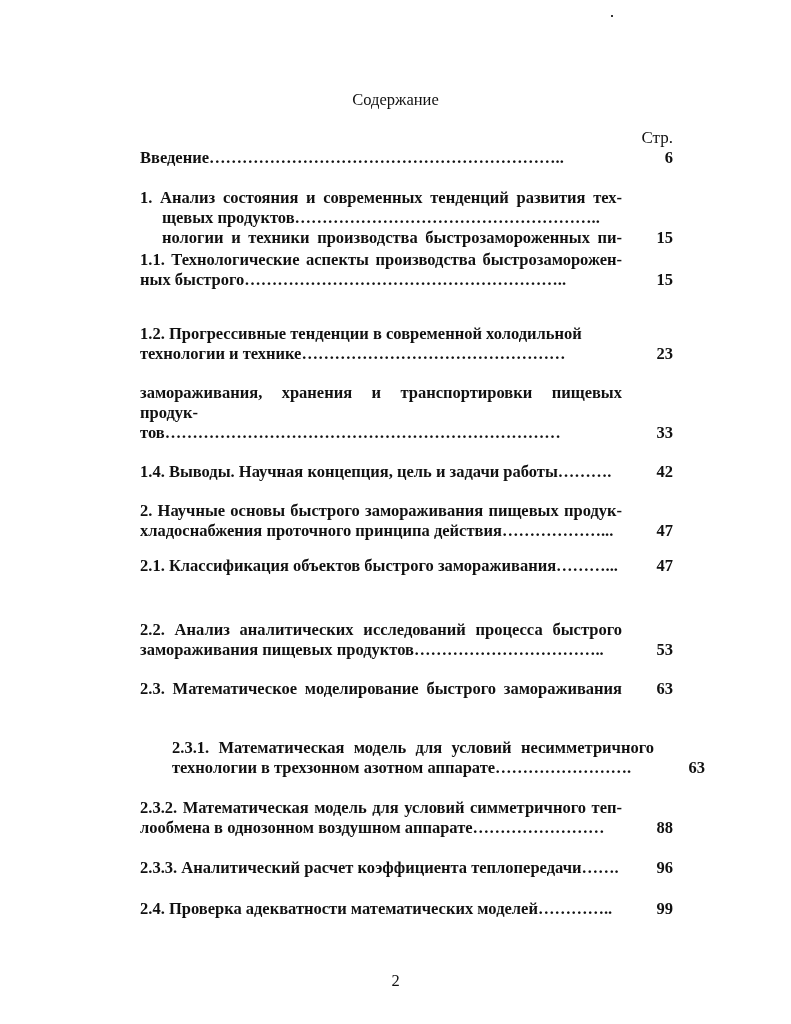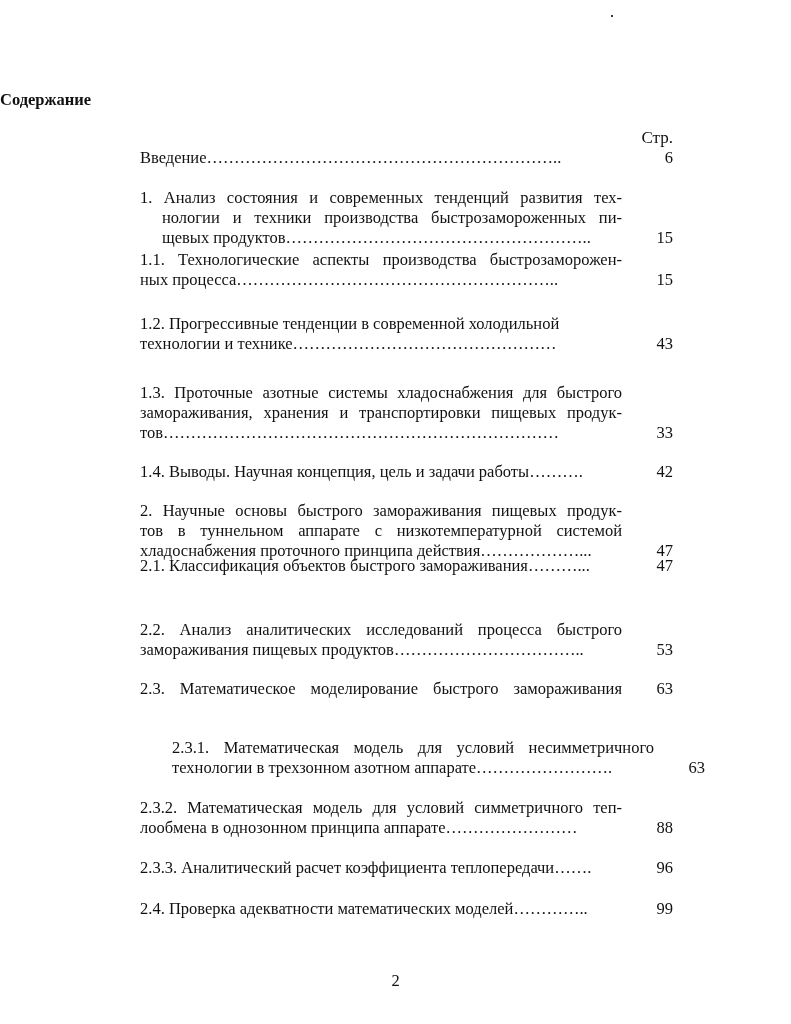--- a/index.html
+++ b/index.html
@@ -21,21 +21,22 @@
     top: 15px;
     width: 2px;
     height: 2px;
     background: #333;
   }
   .title {
     position: absolute;
     top: 90px;
     left: 0;
     width: 791px;
-    font-weight: bold;
+    text-align: center;
+    font-weight: normal;
     font-size: 16.5px;
   }
   .page-col-header {
     position: absolute;
     top: 128px;
     left: 600px;
     width: 73px;
     text-align: right;
     font-size: 17px;
   }
@@ -44,20 +45,21 @@
     left: 140px;
     top: 148px;
     width: 535px;
   }
   .entry {
     position: absolute;
     left: 0;
     width: 535px;
     font-size: 16.5px;
     line-height: 20px;
+    font-weight: bold;
   }
   .entry .text {
     width: 482px;
     text-align: justify;
     text-align-last: left;
     white-space: normal;
   }
   .entry .text .line {
     display: block;
     white-space: nowrap;
@@ -100,62 +102,60 @@
   <div class="entry" style="top:0px;">
     <div class="text">
       <span class="line">Введение………………………………………………………..</span>
     </div>
     <div class="page">6</div>
   </div>
 
   <div class="entry" style="top:40px;">
     <div class="text">
       <span class="line just">1. Анализ состояния и современных тенденций развития тех-</span>
+      <span class="line indent">щевых продуктов………………………………………………..</span>
       <span class="line just indent">нологии и  техники производства быстрозамороженных пи-</span>
-      <span class="line indent">щевых продуктов………………………………………………..</span>
     </div>
     <div class="page">15</div>
   </div>
 
   <div class="entry" style="top:102px;">
     <div class="text">
       <span class="line just">1.1. Технологические аспекты производства быстрозаморожен-</span>
-      <span class="line">ных процесса…………………………………………………..</span>
+      <span class="line">ных быстрого…………………………………………………..</span>
     </div>
     <div class="page">15</div>
   </div>
 
-  <div class="entry" style="top:166px;">
+  <div class="entry" style="top:176px;">
     <div class="text">
       <span class="line">1.2. Прогрессивные тенденции в современной холодильной</span>
       <span class="line">технологии и технике…………………………………………</span>
     </div>
-    <div class="page">43</div>
+    <div class="page">23</div>
   </div>
 
   <div class="entry" style="top:235px;">
     <div class="text">
-      <span class="line just">1.3. Проточные азотные системы хладоснабжения для быстрого</span>
       <span class="line just">замораживания, хранения и транспортировки пищевых продук-</span>
       <span class="line">тов………………………………………………………………</span>
     </div>
     <div class="page">33</div>
   </div>
 
   <div class="entry" style="top:314px;">
     <div class="text">
       <span class="line">1.4. Выводы. Научная концепция, цель и задачи работы……….</span>
     </div>
     <div class="page">42</div>
   </div>
 
   <div class="entry" style="top:353px;">
     <div class="text">
       <span class="line just">2. Научные основы быстрого замораживания пищевых продук-</span>
-      <span class="line just">тов в туннельном аппарате с низкотемпературной системой</span>
       <span class="line">хладоснабжения проточного принципа действия………………...</span>
     </div>
     <div class="page">47</div>
   </div>
 
   <div class="entry" style="top:408px;">
     <div class="text">
       <span class="line">2.1. Классификация объектов быстрого замораживания………...</span>
     </div>
     <div class="page">47</div>
@@ -180,21 +180,21 @@
     <div class="text">
       <span class="line just">2.3.1. Математическая модель для условий несимметричного</span>
       <span class="line">технологии в трехзонном азотном аппарате…………………….</span>
     </div>
     <div class="page">63</div>
   </div>
 
   <div class="entry" style="top:650px;">
     <div class="text">
       <span class="line just">2.3.2. Математическая модель для условий симметричного теп-</span>
-      <span class="line">лообмена в однозонном принципа аппарате……………………</span>
+      <span class="line">лообмена в однозонном воздушном аппарате……………………</span>
     </div>
     <div class="page">88</div>
   </div>
 
   <div class="entry" style="top:710px;">
     <div class="text">
       <span class="line">2.3.3. Аналитический расчет коэффициента теплопередачи…….</span>
     </div>
     <div class="page">96</div>
   </div>

